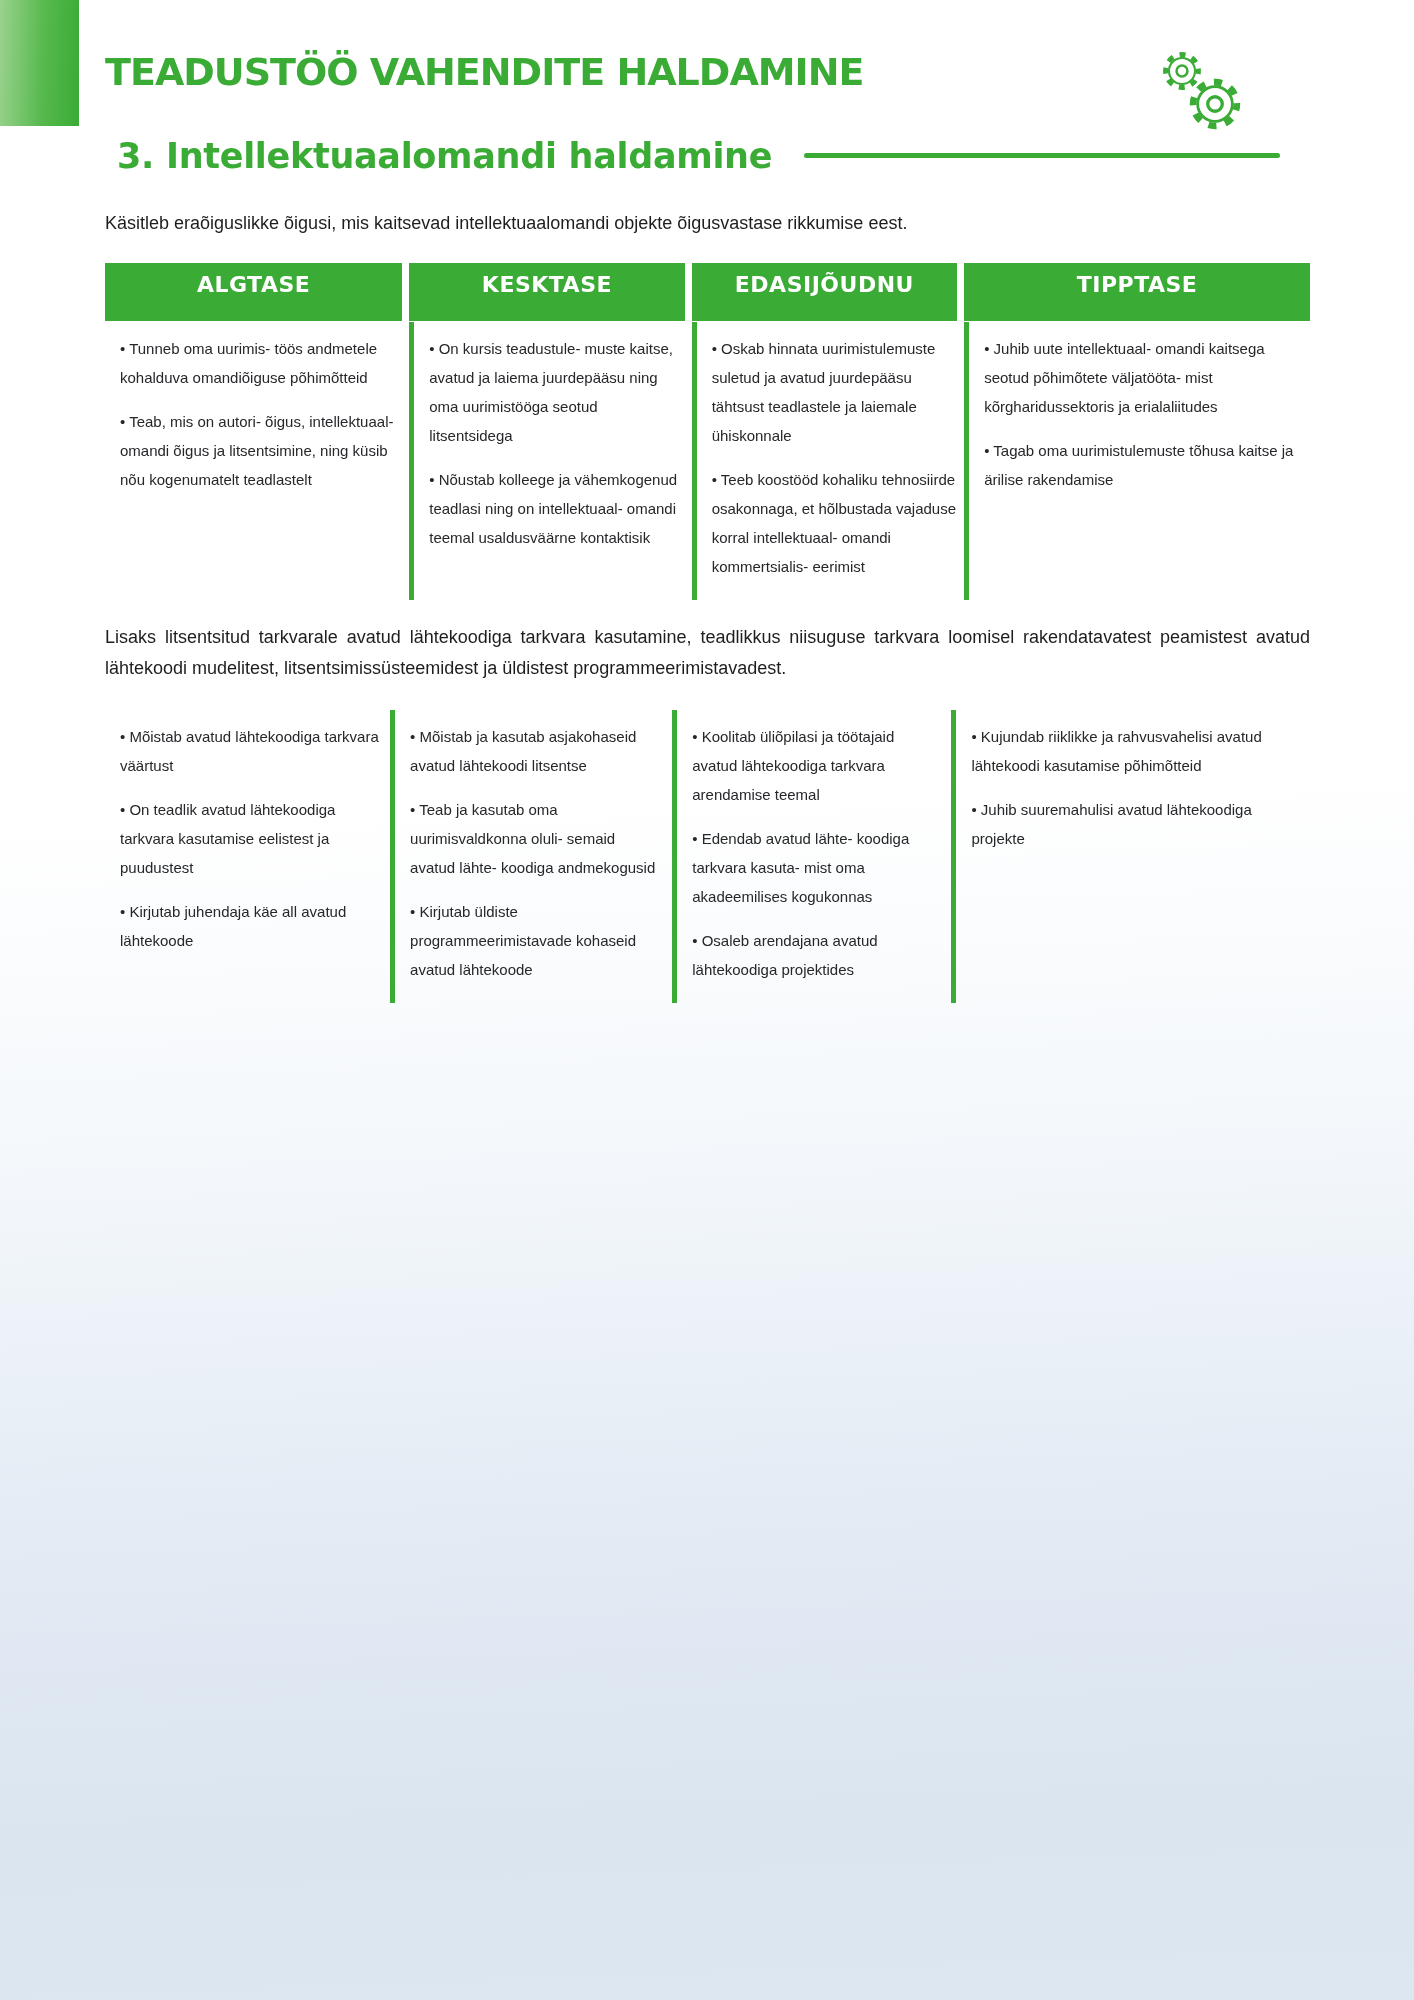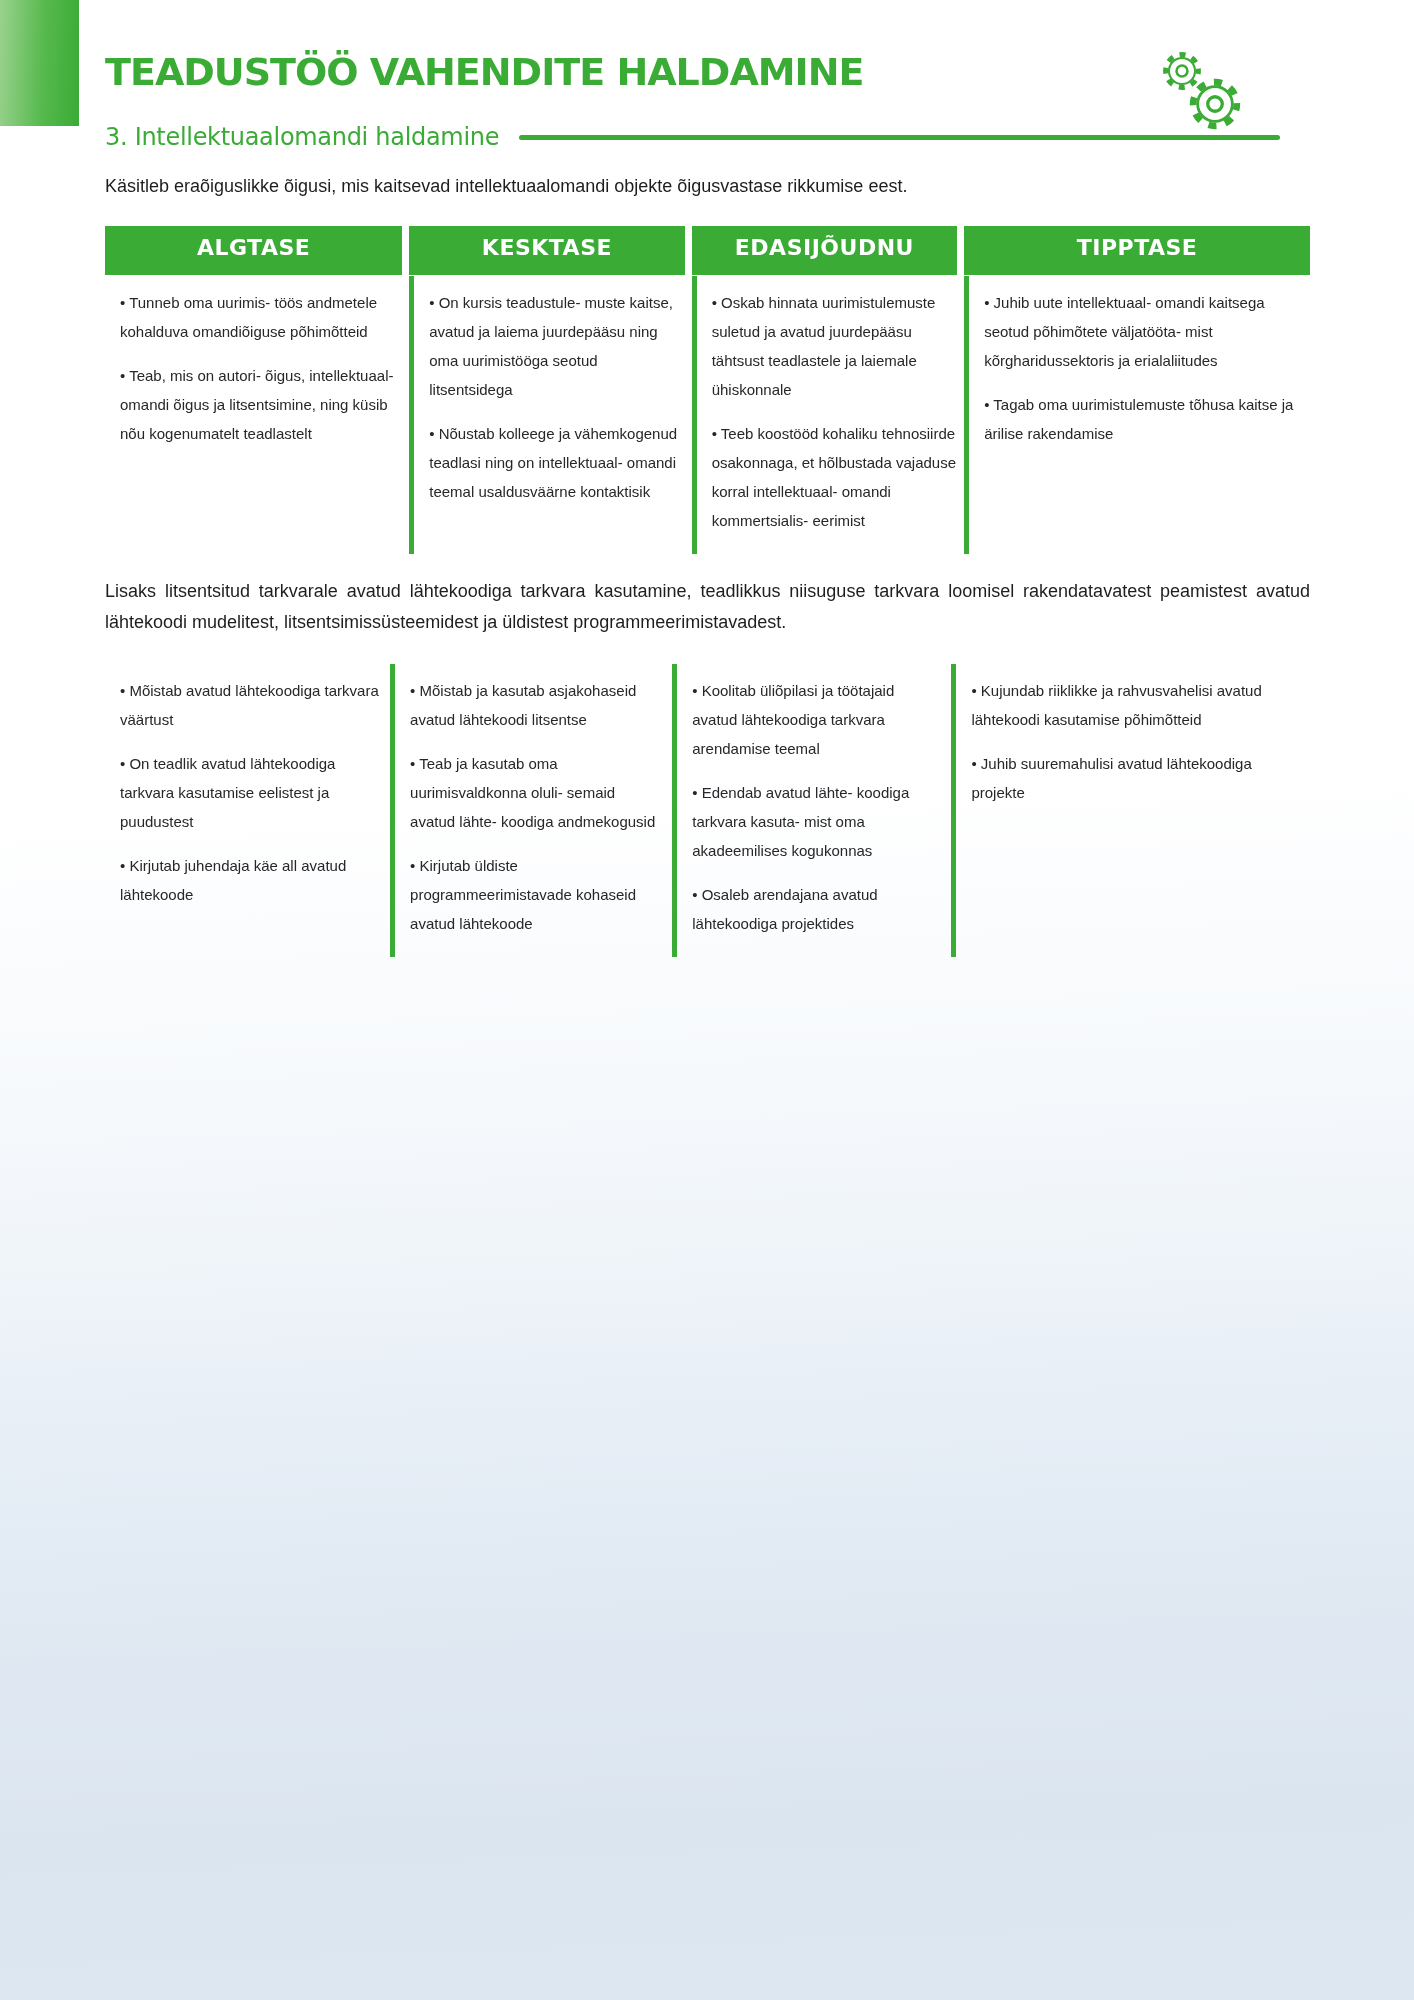--- a/index.html
+++ b/index.html
@@ -26,43 +26,43 @@
   }
   .gears{position:absolute;right:55px;top:42px;width:100px;height:100px;}
   .gear{position:absolute;}
   .gear svg{display:block;width:100%;height:100%;}
   .gear-small{left:6px;top:8px;width:42px;height:42px;}
   .gear-big{left:32px;top:34px;width:56px;height:56px;}
   
   section{margin:0;}
   .sec-head{display:flex;align-items:center;margin-top:30px;}
   h2{
-    margin:0;
+    margin:12px;
     font-family:"DejaVu Sans","Liberation Sans",sans-serif;
-    font-weight:400;font-size:24px;letter-spacing:-0.3px;
+    font-weight:700;font-size:35px;letter-spacing:-0.3px;
     color:#3aab35;line-height:1.15;white-space:nowrap;
   }
   .rule{flex:1;height:5px;background:#3aab35;border-radius:3px;margin-left:20px;}
   .rule-s3{margin-right:30px;}
   .rule-s4{margin-right:92px;}
   .intro{
     margin:20px 0 24px 0;
     font-size:18px;line-height:31px;
     text-align:justify;color:#1d1e20;
   }
   
   .thead,.tbody{display:grid;}
   .g-s3{grid-template-columns:307fr 285fr 275fr 349fr;}
   .g-s4{grid-template-columns:287fr 284fr 281fr 361fr;}
   .th{
     margin-right:7px;
     background:#3aab35;color:#ffffff;
     font-family:"DejaVu Sans","Liberation Sans",sans-serif;
     font-weight:700;font-size:22px;letter-spacing:0.5px;
-    text-align:center;height:49px;line-height:43px;
+    text-align:center;height:58px;line-height:43px;
   }
   .th:last-child{margin-right:0;}
   .tbody{margin-top:1px;}
   .col{padding:12px 8px 4px 15px;}
   .col + .col{border-left:5px solid #3aab35;}
   .bullet{
     margin:0 0 15px 0;
     font-size:15px;line-height:29px;color:#26272a;
   }
   .bullet::before{content:"• ";}

